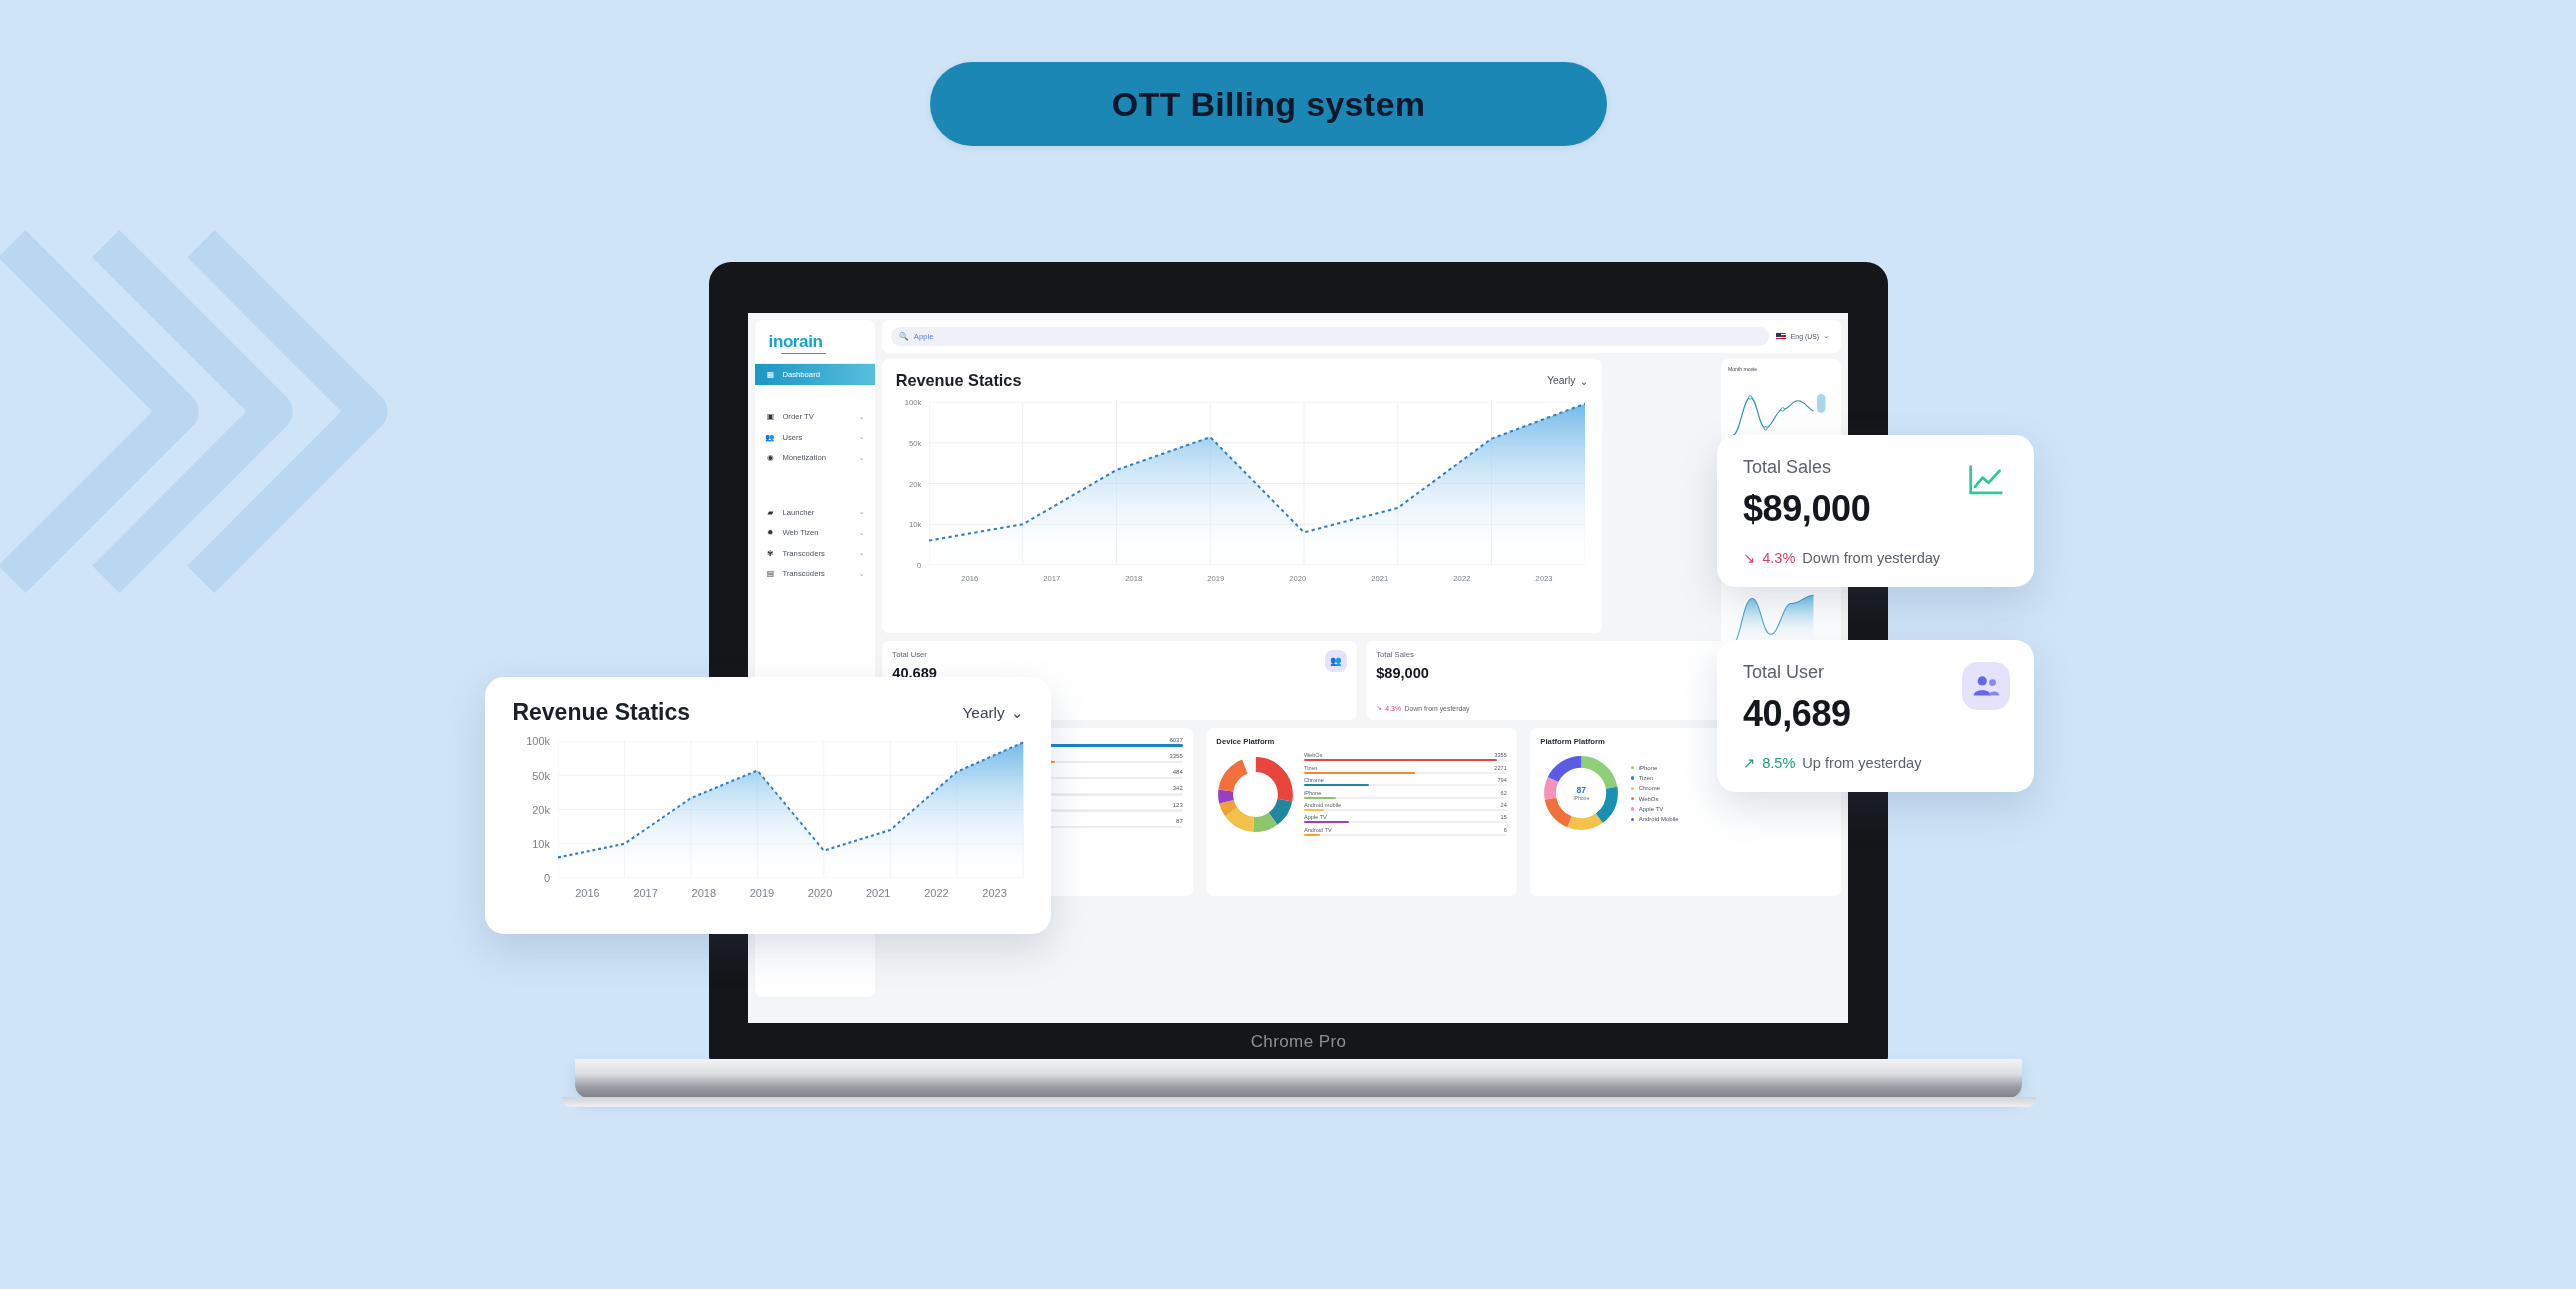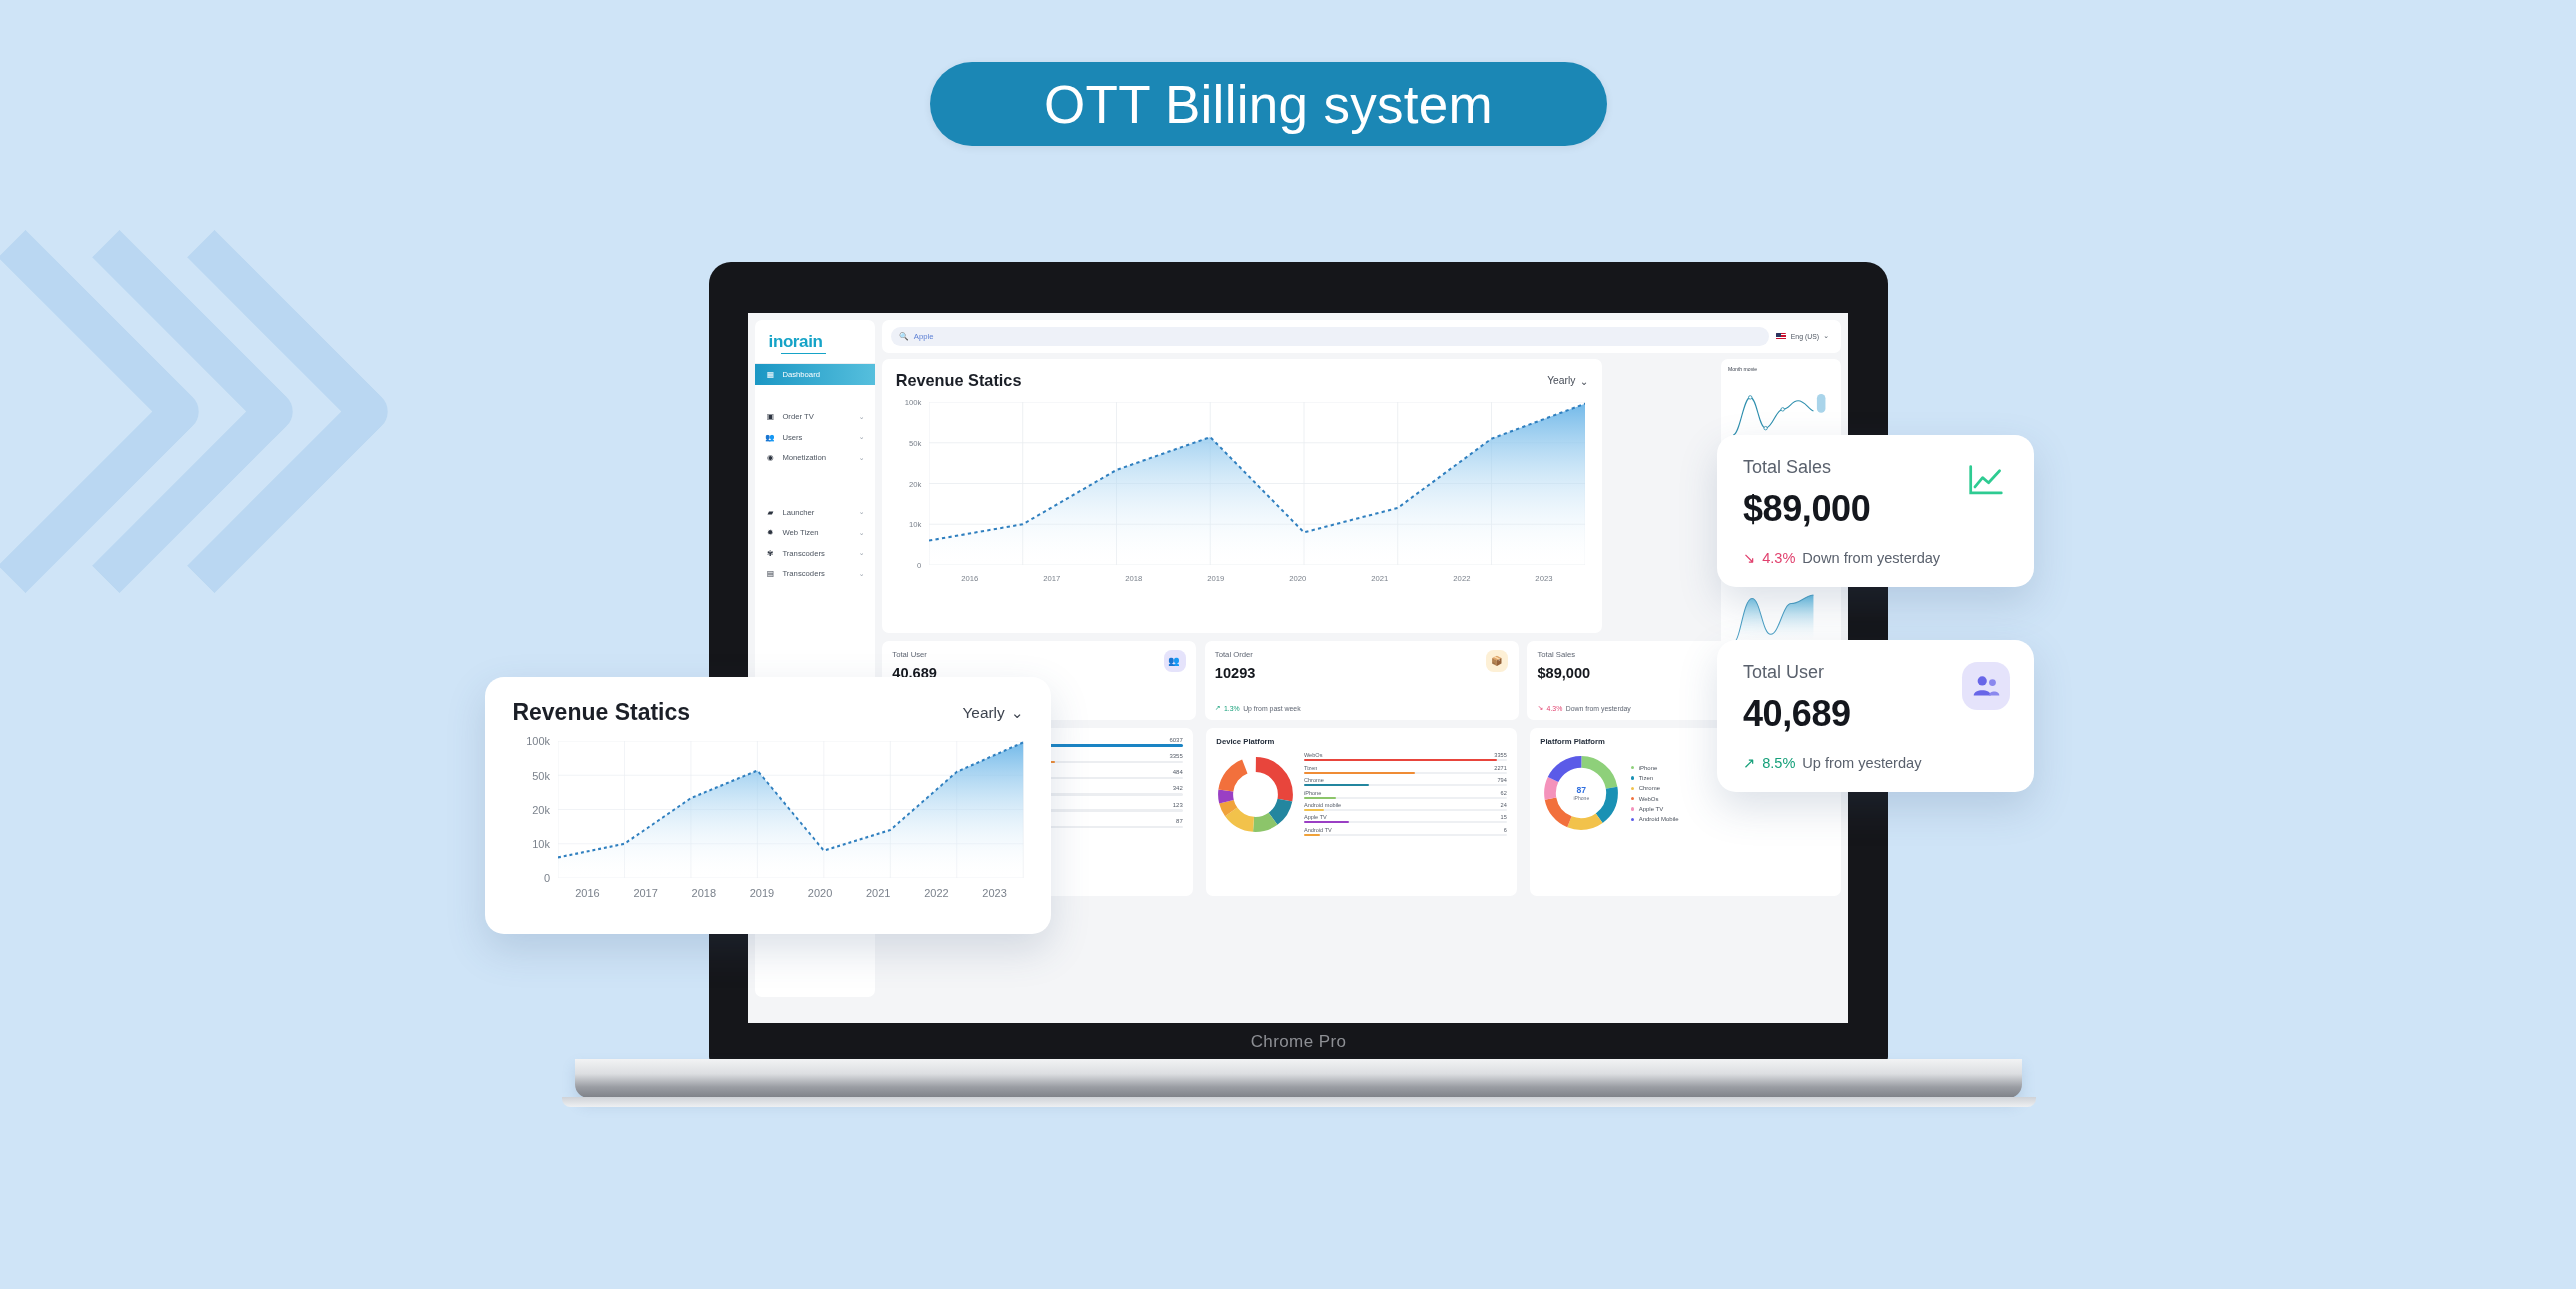--- a/index.html
+++ b/index.html
@@ -27,21 +27,21 @@
   
   .title-banner {
     position: absolute; left: 930px; top: 62px;
     width: 677px; height: 84px;
     background: #1b87b5;
     border-radius: 42px;
     display: flex; align-items: center; justify-content: center;
     box-shadow: 0 1.7px 8.6px rgba(0,0,0,0.07);
   }
   .title-banner h1 {
-    color: #ffffff; font-size: 53px; font-weight: normal; letter-spacing: 0.3px;
+    color: #0f172a; font-size: 34px; font-weight: bold; letter-spacing: 0.3px;
   }
 
   
   .laptop { position: absolute; left: 709px; top: 262px; width: 1179px; height: 806px; }
   .laptop-lid {
     position: absolute; left: 0; top: 0; width: 1179px; height: 802px;
     background: #15161a;
     border-radius: 22px 22px 6.9px 6.9px;
   }
   .laptop-screen {
@@ -338,30 +338,20 @@
 
         <div class="stat-row">
           <div class="stat-card">
             <div class="stat-label">Total User</div>
             <div class="stat-value">40,689</div>
             <div class="stat-ico" style="background:#e5e3fb;color:#6866e8">👥</div>
             <div class="stat-delta">
               <span class="up">↗</span>
               <span class="up">8.5%</span>
               <b>Up from yesterday</b>
-            </div>
-          </div>
-          <div class="stat-card">
-            <div class="stat-label">Total Order</div>
-            <div class="stat-value">10293</div>
-            <div class="stat-ico" style="background:#fdf0d6;color:#f5b929">📦</div>
-            <div class="stat-delta">
-              <span class="up">↗</span>
-              <span class="up">1.3%</span>
-              <b>Up from past week</b>
             </div>
           </div>
           <div class="stat-card">
             <div class="stat-label">Total Sales</div>
             <div class="stat-value">$89,000</div>
             <div class="stat-ico" style="background:#d6f7e8;color:#29c38d">📈</div>
             <div class="stat-delta">
               <span class="down">↘</span>
               <span class="down">4.3%</span>
               <b>Down from yesterday</b>

